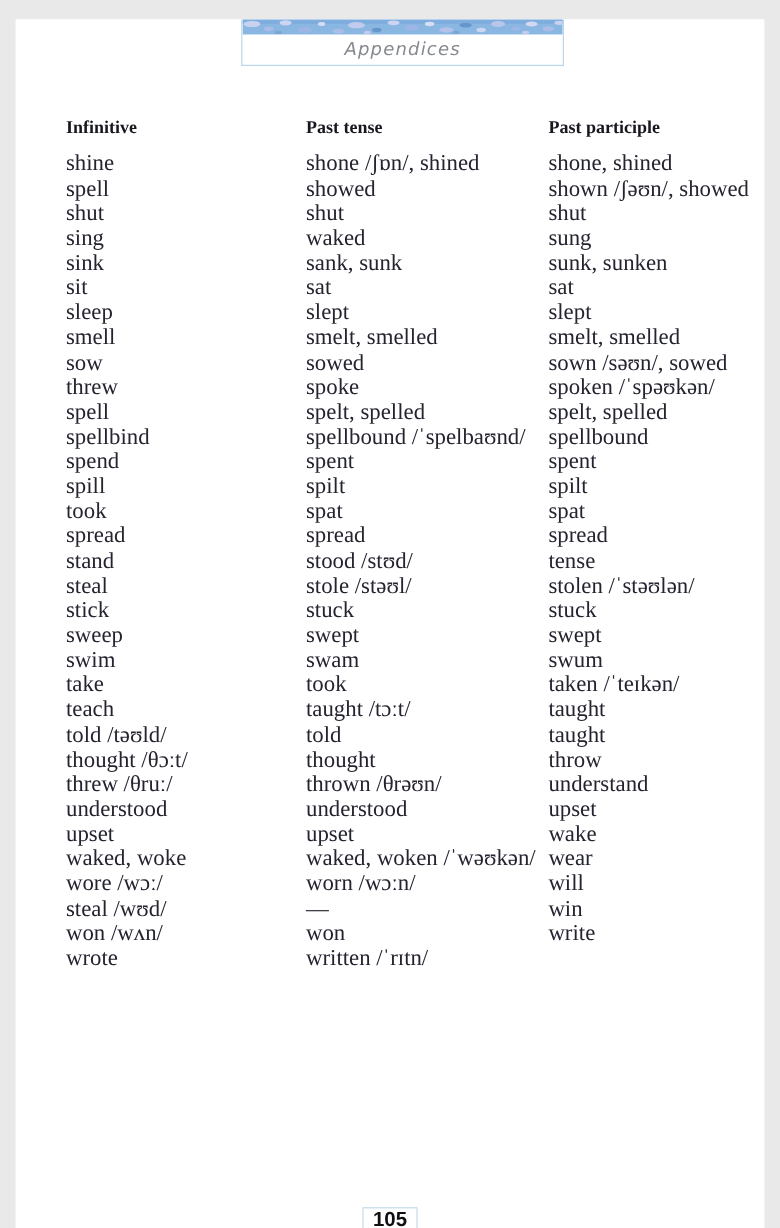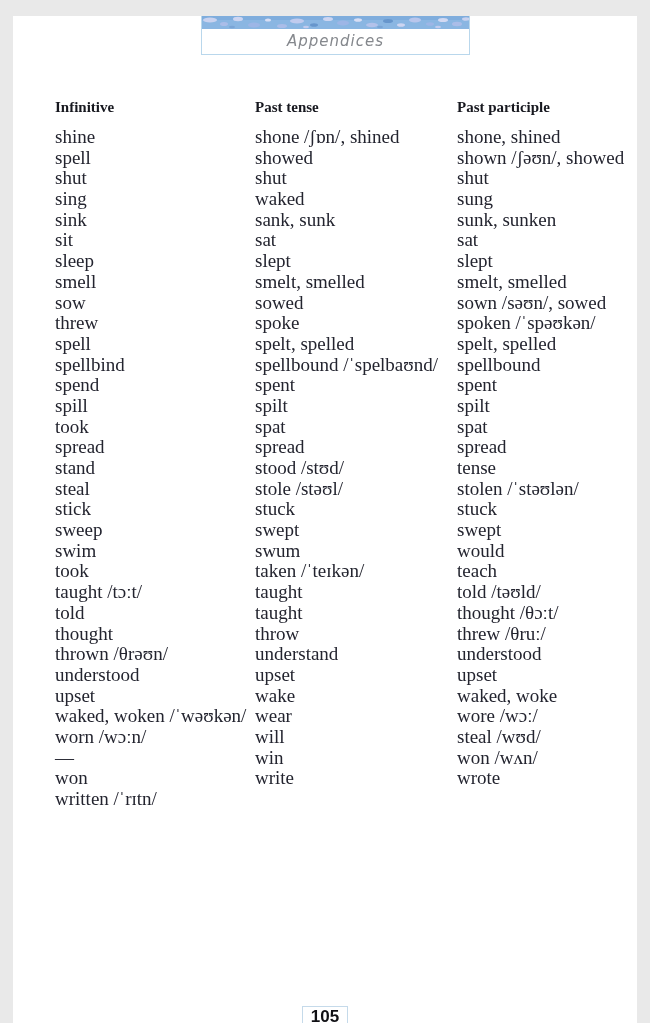--- a/index.html
+++ b/index.html
@@ -208,23 +208,24 @@
 
   <div class="cell">stick</div>
   <div class="cell">stuck</div>
   <div class="cell">stuck</div>
 
   <div class="cell">sweep</div>
   <div class="cell">swept</div>
   <div class="cell">swept</div>
 
   <div class="cell">swim</div>
+  <div class="cell">swam</div>
   <div class="cell">swum</div>
 
-  <div class="cell">would</div>
+  <div class="cell">take</div>
   <div class="cell">took</div>
   <div class="cell">taken /ˈteɪkən/</div>
 
   <div class="cell">teach</div>
   <div class="cell">taught /tɔːt/</div>
   <div class="cell">taught</div>
 
   <div class="cell">told /təʊld/</div>
   <div class="cell">told</div>
 

